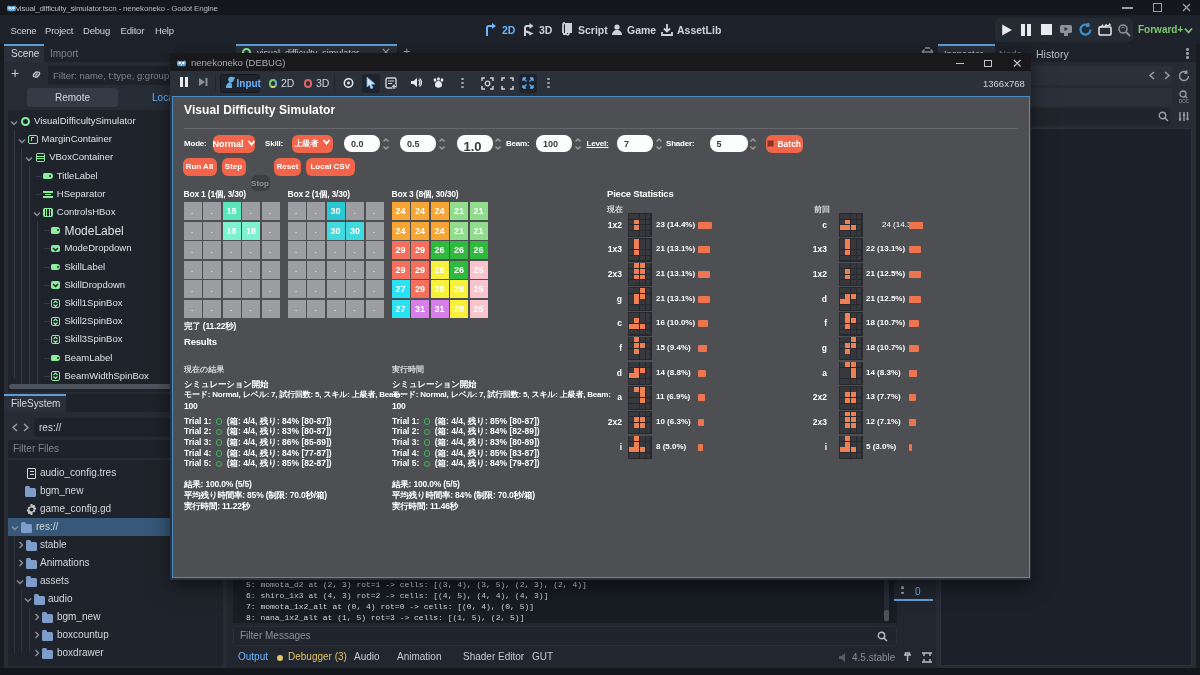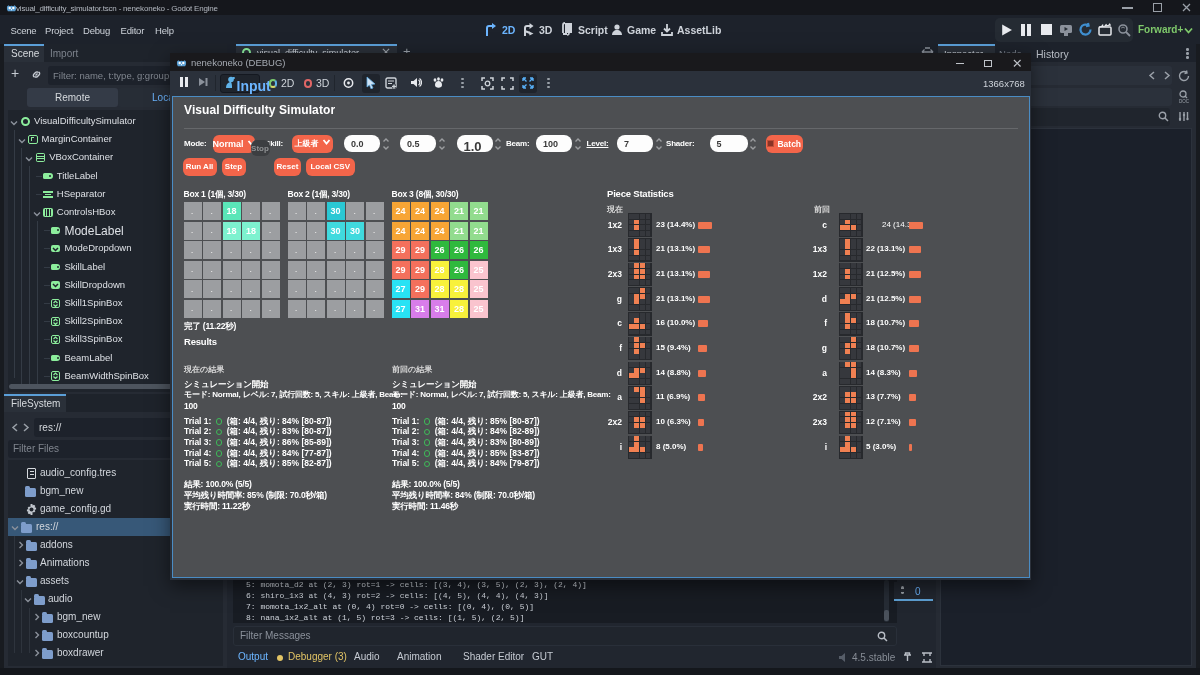--- a/index.html
+++ b/index.html
@@ -325,21 +325,21 @@
 <div style="position:absolute;left:21px;top:523.5px;width:11px;height:9px;background:#7e9dcb;border-radius:1.5px;">
       <div style="position:absolute;left:0px;top:-2px;width:5px;height:3px;background:#7e9dcb;border-radius:1.5px 1.5px 0 0;"></div>
     </div>
 <div style="position:absolute;left:36px;top:522px;font-size:10px;color:#d3d7dd;font-weight:400;white-space:nowrap;line-height:1;">res://</div>
 <svg style="position:absolute;left:16.5px;top:541px;" width="8" height="8" viewBox="0 0 8 8">
       <path d="M2.5 1 L5.5 4 L2.5 7" stroke="#8b919b" stroke-width="1.4" fill="none"></path>
     </svg>
 <div style="position:absolute;left:26px;top:541.5px;width:11px;height:9px;background:#7e9dcb;border-radius:1.5px;">
       <div style="position:absolute;left:0px;top:-2px;width:5px;height:3px;background:#7e9dcb;border-radius:1.5px 1.5px 0 0;"></div>
     </div>
-<div style="position:absolute;left:40px;top:540px;font-size:10px;color:#d3d7dd;font-weight:400;white-space:nowrap;line-height:1;">addons</div>
+<div style="position:absolute;left:40px;top:540px;font-size:10px;color:#d3d7dd;font-weight:400;white-space:nowrap;line-height:1;">stable</div>
 <svg style="position:absolute;left:16.5px;top:559px;" width="8" height="8" viewBox="0 0 8 8">
       <path d="M2.5 1 L5.5 4 L2.5 7" stroke="#8b919b" stroke-width="1.4" fill="none"></path>
     </svg>
 <div style="position:absolute;left:26px;top:559.5px;width:11px;height:9px;background:#7e9dcb;border-radius:1.5px;">
       <div style="position:absolute;left:0px;top:-2px;width:5px;height:3px;background:#7e9dcb;border-radius:1.5px 1.5px 0 0;"></div>
     </div>
 <div style="position:absolute;left:40px;top:558px;font-size:10px;color:#d3d7dd;font-weight:400;white-space:nowrap;line-height:1;">Animations</div>
 <svg style="position:absolute;left:15.5px;top:578px;" width="8" height="8" viewBox="0 0 8 8">
       <path d="M1 2.5 L4 5.5 L7 2.5" stroke="#8b919b" stroke-width="1.4" fill="none"></path>
     </svg>
@@ -396,21 +396,21 @@
       <path d="M1 1 L7 5 L1 9 Z" fill="#8b919b"></path>
       <rect x="7.5" y="1" width="2" height="8" fill="#8b919b"></rect>
     </svg>
 <div style="position:absolute;left:215px;top:75px;width:1px;height:16px;background:#20252d;"></div>
 <div style="position:absolute;left:219.5px;top:73.5px;width:40px;height:19px;background:#1f242c;border:1px solid #141820;border-radius:3px;"></div>
 <svg style="position:absolute;left:224px;top:76px;" width="12" height="13" viewBox="0 0 12 13">
       <circle cx="7" cy="3.5" r="2.8" fill="#5fb2e8"></circle>
       <path d="M6 6 C3 7 2 9 2 12 L8 12 C8 9 8 8 7 6 Z" fill="#5fb2e8"></path>
       <rect x="8.7" y="1" width="2" height="2" fill="#5fb2e8"></rect>
     </svg>
-<div style="position:absolute;left:236.5px;top:78.5px;font-size:14px;color:#6cb5ff;font-weight:700;white-space:nowrap;line-height:1;">Input</div>
+<div style="position:absolute;left:236.5px;top:78.5px;font-size:10px;color:#6cb5ff;font-weight:700;white-space:nowrap;line-height:1;">Input</div>
 <div style="position:absolute;left:268.5px;top:79px;width:8.5px;height:8.5px;border-radius:50%;border:2px solid #7ac96f;border-right-color:#5fb2e8;border-bottom-color:#d8d96a;"></div>
 <div style="position:absolute;left:281px;top:78px;font-size:10.5px;color:#cfd4da;font-weight:400;white-space:nowrap;line-height:1;">2D</div>
 <div style="position:absolute;left:303.5px;top:79px;width:8.5px;height:8.5px;border-radius:50%;border:2px solid #e06666;"></div>
 <div style="position:absolute;left:316px;top:78px;font-size:10.5px;color:#cfd4da;font-weight:400;white-space:nowrap;line-height:1;">3D</div>
 <div style="position:absolute;left:333.5px;top:75px;width:1px;height:16px;background:#20252d;"></div>
 <svg style="position:absolute;left:342.5px;top:78px;" width="11" height="10" viewBox="0 0 11 10">
       <circle cx="5.5" cy="5" r="4.2" stroke="#e8eaee" stroke-width="1.5" fill="none"></circle>
       <circle cx="5.5" cy="5" r="1.4" fill="#e8eaee"></circle>
     </svg>
 <div style="position:absolute;left:361.5px;top:73.5px;width:18.5px;height:19px;background:#1f242c;border-radius:3px;"></div>
@@ -512,21 +512,21 @@
 <div style="position:absolute;left:765.5px;top:135px;width:37.5px;height:17.5px;background:#f3654a;border-radius:6px;display:flex;align-items:center;justify-content:center;">
       <span style="width:7px;height:7px;background:#8a3325;border:1px solid #c14f38;margin-right:3px;display:inline-block;"></span>
       <span style="font-size:8.5px;font-weight:700;color:#fff;white-space:nowrap;">Batch</span>
     </div>
 <div style="position:absolute;left:182.5px;top:157.5px;width:34px;height:18px;background:#f3654a;border-radius:6px;display:flex;align-items:center;justify-content:center;">
       <span style="font-size:8px;font-weight:700;color:#fff;white-space:nowrap;">Run All</span>
     </div>
 <div style="position:absolute;left:221.5px;top:157.5px;width:24px;height:18px;background:#f3654a;border-radius:6px;display:flex;align-items:center;justify-content:center;">
       <span style="font-size:8px;font-weight:700;color:#fff;white-space:nowrap;">Step</span>
     </div>
-<div style="position:absolute;left:250.5px;top:140px;width:19px;height:16px;background:#3c3e41;border-radius:6px;display:flex;align-items:center;justify-content:center;">
+<div style="position:absolute;left:250.5px;top:175px;width:19px;height:16px;background:#3c3e41;border-radius:6px;display:flex;align-items:center;justify-content:center;">
       <span style="font-size:8px;font-weight:700;color:#8f9193;white-space:nowrap;">Stop</span>
     </div>
 <div style="position:absolute;left:274px;top:157.5px;width:27px;height:18px;background:#f3654a;border-radius:6px;display:flex;align-items:center;justify-content:center;">
       <span style="font-size:8px;font-weight:700;color:#fff;white-space:nowrap;">Reset</span>
     </div>
 <div style="position:absolute;left:306px;top:157.5px;width:48.5px;height:18px;background:#f3654a;border-radius:6px;display:flex;align-items:center;justify-content:center;">
       <span style="font-size:8px;font-weight:700;color:#fff;white-space:nowrap;">Local CSV</span>
     </div>
 <div style="position:absolute;left:183.5px;top:190px;font-size:8.5px;color:#ffffff;font-weight:700;white-space:nowrap;line-height:1;letter-spacing:-0.2px;">Box 1 (1個, 3/30)</div>
 <div style="position:absolute;left:287.5px;top:190px;font-size:8.5px;color:#ffffff;font-weight:700;white-space:nowrap;line-height:1;letter-spacing:-0.2px;">Box 2 (1個, 3/30)</div>
@@ -808,21 +808,21 @@
     <div style="position:absolute;left:184px;top:391px;font-size:8px;color:#ffffff;font-weight:700;white-space:nowrap;line-height:1;letter-spacing:-0.2px;">モード: Normal, レベル: 7, 試行回数: 5, スキル: 上級者, Beam:</div>
     <div style="position:absolute;left:184px;top:402px;font-size:8.5px;color:#ffffff;font-weight:700;white-space:nowrap;line-height:1;letter-spacing:-0.2px;">100</div>
     <div style="position:absolute;left:184px;top:416.5px;font-size:8.5px;font-weight:700;color:#fff;white-space:nowrap;line-height:1;">Trial 1: <span style="display:inline-block;width:6.5px;height:6.5px;border-radius:50%;border:1.5px solid #3dba58;vertical-align:-1px;margin:0 2px;"></span> (箱: 4/4, 残り: 84% [80-87])</div>
     <div style="position:absolute;left:184px;top:427.2px;font-size:8.5px;font-weight:700;color:#fff;white-space:nowrap;line-height:1;">Trial 2: <span style="display:inline-block;width:6.5px;height:6.5px;border-radius:50%;border:1.5px solid #3dba58;vertical-align:-1px;margin:0 2px;"></span> (箱: 4/4, 残り: 83% [80-87])</div>
     <div style="position:absolute;left:184px;top:437.9px;font-size:8.5px;font-weight:700;color:#fff;white-space:nowrap;line-height:1;">Trial 3: <span style="display:inline-block;width:6.5px;height:6.5px;border-radius:50%;border:1.5px solid #3dba58;vertical-align:-1px;margin:0 2px;"></span> (箱: 4/4, 残り: 86% [85-89])</div>
     <div style="position:absolute;left:184px;top:448.6px;font-size:8.5px;font-weight:700;color:#fff;white-space:nowrap;line-height:1;">Trial 4: <span style="display:inline-block;width:6.5px;height:6.5px;border-radius:50%;border:1.5px solid #3dba58;vertical-align:-1px;margin:0 2px;"></span> (箱: 4/4, 残り: 84% [77-87])</div>
     <div style="position:absolute;left:184px;top:459.3px;font-size:8.5px;font-weight:700;color:#fff;white-space:nowrap;line-height:1;">Trial 5: <span style="display:inline-block;width:6.5px;height:6.5px;border-radius:50%;border:1.5px solid #3dba58;vertical-align:-1px;margin:0 2px;"></span> (箱: 4/4, 残り: 85% [82-87])</div>
     <div style="position:absolute;left:184px;top:480px;font-size:8.5px;color:#ffffff;font-weight:700;white-space:nowrap;line-height:1;letter-spacing:-0.2px;">結果: 100.0% (5/5)</div>
     <div style="position:absolute;left:184px;top:491px;font-size:8.5px;color:#ffffff;font-weight:700;white-space:nowrap;line-height:1;letter-spacing:-0.2px;">平均残り時間率: 85% (制限: 70.0秒/箱)</div>
     <div style="position:absolute;left:184px;top:502px;font-size:8.5px;color:#ffffff;font-weight:700;white-space:nowrap;line-height:1;letter-spacing:-0.2px;">実行時間: 11.22秒</div>
-<div style="position:absolute;left:392px;top:365.5px;font-size:8px;color:#d9d9d9;font-weight:700;white-space:nowrap;line-height:1;">前回の結果</div>
+<div style="position:absolute;left:392px;top:365.5px;font-size:8px;color:#d9d9d9;font-weight:700;white-space:nowrap;line-height:1;">実行時間</div>
     <div style="position:absolute;left:392px;top:379.5px;font-size:8.5px;color:#ffffff;font-weight:700;white-space:nowrap;line-height:1;letter-spacing:-0.2px;">シミュレーション開始</div>
     <div style="position:absolute;left:392px;top:391px;font-size:8px;color:#ffffff;font-weight:700;white-space:nowrap;line-height:1;letter-spacing:-0.2px;">モード: Normal, レベル: 7, 試行回数: 5, スキル: 上級者, Beam:</div>
     <div style="position:absolute;left:392px;top:402px;font-size:8.5px;color:#ffffff;font-weight:700;white-space:nowrap;line-height:1;letter-spacing:-0.2px;">100</div>
     <div style="position:absolute;left:392px;top:416.5px;font-size:8.5px;font-weight:700;color:#fff;white-space:nowrap;line-height:1;">Trial 1: <span style="display:inline-block;width:6.5px;height:6.5px;border-radius:50%;border:1.5px solid #3dba58;vertical-align:-1px;margin:0 2px;"></span> (箱: 4/4, 残り: 85% [80-87])</div>
     <div style="position:absolute;left:392px;top:427.2px;font-size:8.5px;font-weight:700;color:#fff;white-space:nowrap;line-height:1;">Trial 2: <span style="display:inline-block;width:6.5px;height:6.5px;border-radius:50%;border:1.5px solid #3dba58;vertical-align:-1px;margin:0 2px;"></span> (箱: 4/4, 残り: 84% [82-89])</div>
     <div style="position:absolute;left:392px;top:437.9px;font-size:8.5px;font-weight:700;color:#fff;white-space:nowrap;line-height:1;">Trial 3: <span style="display:inline-block;width:6.5px;height:6.5px;border-radius:50%;border:1.5px solid #3dba58;vertical-align:-1px;margin:0 2px;"></span> (箱: 4/4, 残り: 83% [80-89])</div>
     <div style="position:absolute;left:392px;top:448.6px;font-size:8.5px;font-weight:700;color:#fff;white-space:nowrap;line-height:1;">Trial 4: <span style="display:inline-block;width:6.5px;height:6.5px;border-radius:50%;border:1.5px solid #3dba58;vertical-align:-1px;margin:0 2px;"></span> (箱: 4/4, 残り: 85% [83-87])</div>
     <div style="position:absolute;left:392px;top:459.3px;font-size:8.5px;font-weight:700;color:#fff;white-space:nowrap;line-height:1;">Trial 5: <span style="display:inline-block;width:6.5px;height:6.5px;border-radius:50%;border:1.5px solid #3dba58;vertical-align:-1px;margin:0 2px;"></span> (箱: 4/4, 残り: 84% [79-87])</div>
     <div style="position:absolute;left:392px;top:480px;font-size:8.5px;color:#ffffff;font-weight:700;white-space:nowrap;line-height:1;letter-spacing:-0.2px;">結果: 100.0% (5/5)</div>
     <div style="position:absolute;left:392px;top:491px;font-size:8.5px;color:#ffffff;font-weight:700;white-space:nowrap;line-height:1;letter-spacing:-0.2px;">平均残り時間率: 84% (制限: 70.0秒/箱)</div>

